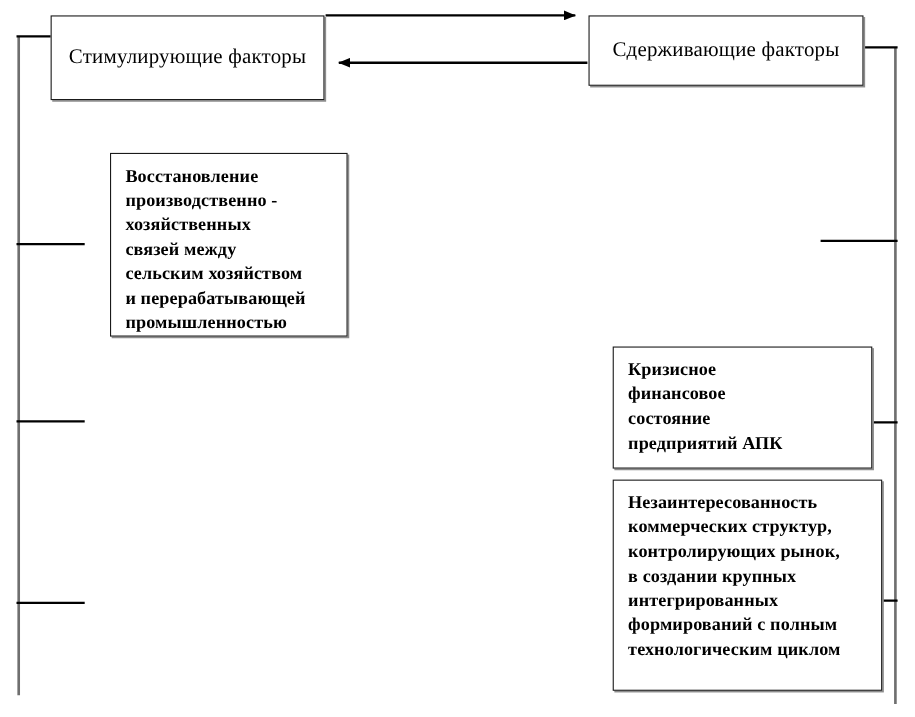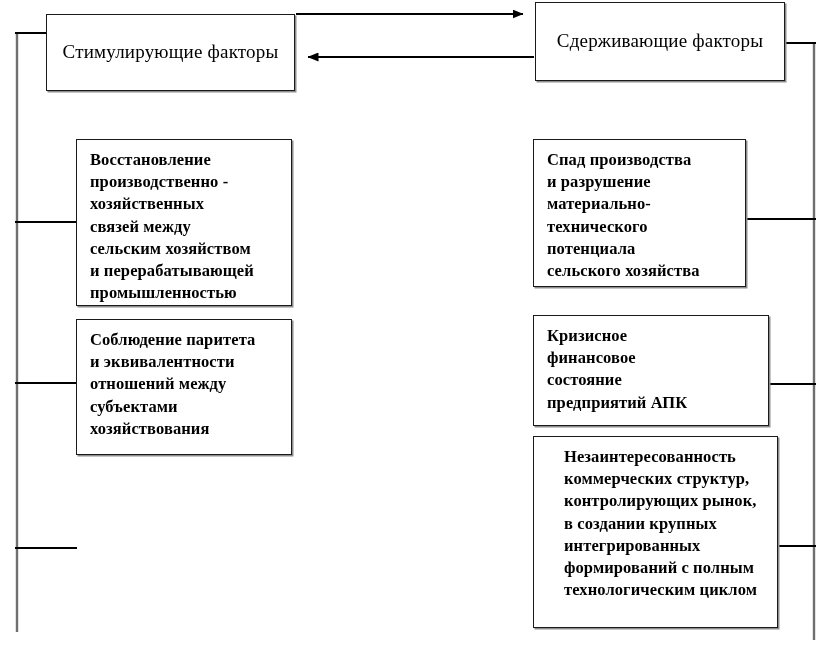--- a/index.html
+++ b/index.html
@@ -44,41 +44,42 @@
     text-align: center;
   }
   .node-header .node-text {
     font-size: 19px;
     line-height: 1.42;
     letter-spacing: 0.2px;
     padding: 0 6px;
   }
   .node-body {
     display: block;
+    margin-left: 24px;
   }
   .node-body .node-text {
     display: block;
     font-size: 16.5px;
     line-height: 1.345;
     font-weight: bold;
     letter-spacing: 0.1px;
     white-space: pre-line;
     padding: 9px 0 0 13px;
   }
   
   #node-stimulating { left: 46px;  top: 14px;  width: 249px; height: 77px; }
-  #node-restraining { left: 535px; top: 2px; width: 250px; height: 79px; }
+  #node-restraining { left: 535px; top: 14px; width: 250px; height: 64px; }
   
   #node-left-1 { left: 76px; top: 139px; width: 216px; height: 167px; }
   #node-left-2 { left: 76px; top: 319px; width: 216px; height: 136px; }
   #node-left-3 { left: 76px; top: 467px; width: 216px; height: 161px; }
   
   #node-right-1 { left: 533px; top: 139px; width: 213px; height: 148px; }
   #node-right-2 { left: 533px; top: 315px; width: 236px; height: 111px; }
-  #node-right-3 { left: 533px; top: 436px; width: 245px; height: 192px; padding-left: 17px; }
+  #node-right-3 { left: 533px; top: 436px; width: 245px; height: 192px; }
 </style>
 </head>
 <body>
 
 <div id="diagram">
 
   <svg class="connectors" viewBox="0 0 832 652" width="832" height="652" xmlns="http://www.w3.org/2000/svg">
     <defs>
       <marker id="arrowR" markerWidth="11" markerHeight="9" refX="10.5" refY="4.5" orient="auto" markerUnits="userSpaceOnUse">
         <path d="M0,0 L11,4.5 L0,9 z" fill="#000000"></path>
@@ -126,37 +127,22 @@
   <div class="node node-body" id="node-left-1">
     <span class="node-text">Восстановление
 производственно -
 хозяйственных
 связей между
 сельским хозяйством
 и перерабатывающей
 промышленностью</span>
   </div>
 
-  <div class="node node-body" id="node-left-2">
-    <span class="node-text">Соблюдение паритета
-и эквивалентности
-отношений между
-субъектами
-хозяйствования</span>
-  </div>
 
 
-  <div class="node node-body" id="node-right-1">
-    <span class="node-text">Спад производства
-и разрушение
-материально-
-технического
- потенциала
-сельского хозяйства</span>
-  </div>
 
   <div class="node node-body" id="node-right-2">
     <span class="node-text">Кризисное
 финансовое
  состояние
 предприятий АПК</span>
   </div>
 
   <div class="node node-body" id="node-right-3">
     <span class="node-text">Незаинтересованность

